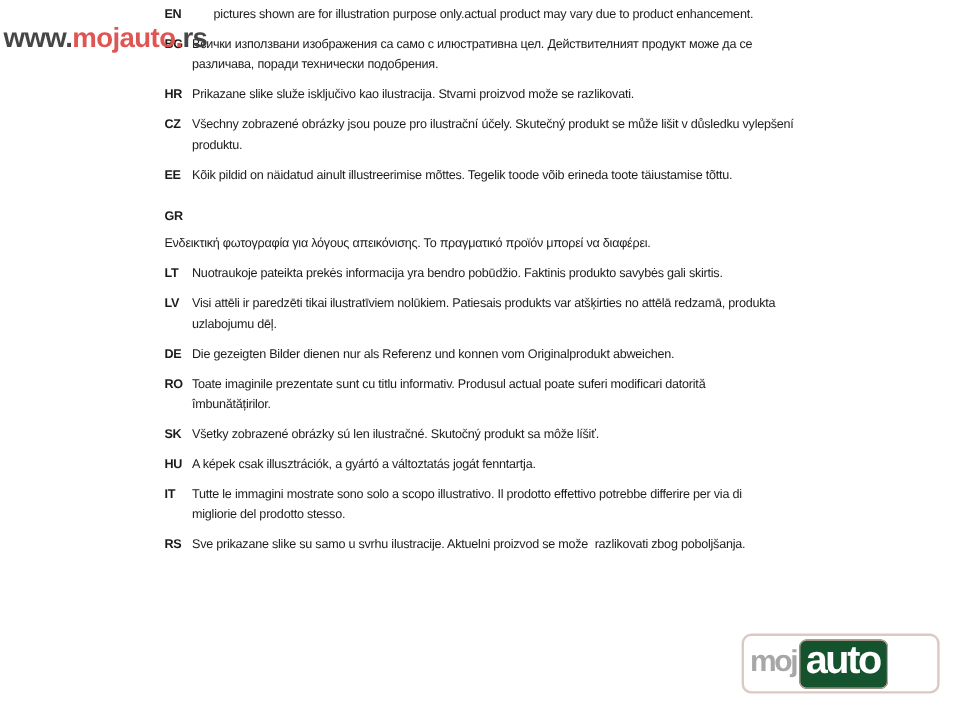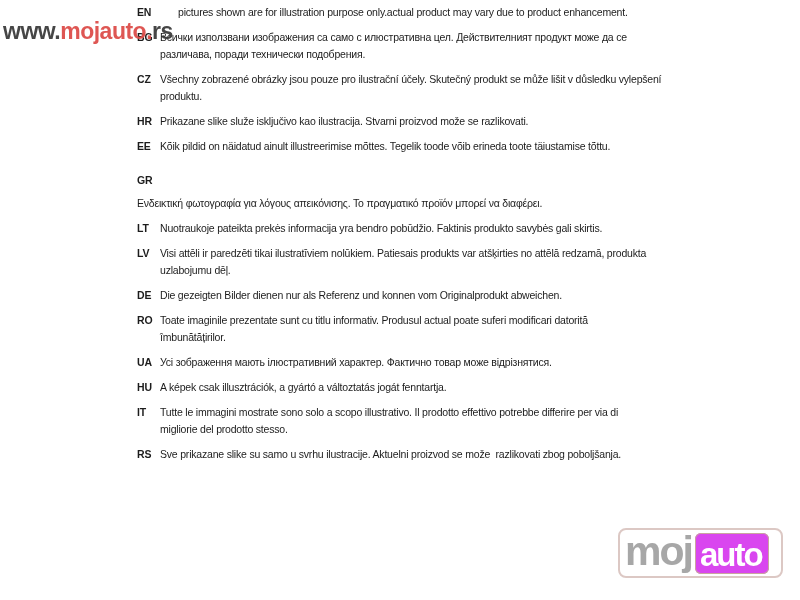--- a/index.html
+++ b/index.html
@@ -65,34 +65,34 @@
     width: 156px; height: 46px;
     border: 2px solid #dcc8c4;
     border-radius: 8px;
     background: rgba(255,255,255,0.25);
     display: flex;
     align-items: center;
     padding-left: 5px;
     z-index: 4;
   }
   .logo-moj {
-    font-size: 41px;
+    font-size: 25px;
     font-weight: bold;
     letter-spacing: -2px;
     color: #a7a7a7;
     line-height: 1;
     padding-right: 3px;
     padding-bottom: 4px;
   }
   .logo-auto-box {
-    background: #d946ef;
+    background: #14532d;
     border-radius: 6px;
     height: 38px;
     display: flex;
-    align-items: flex-end;
+    align-items: flex-start;
     padding: 0 7px 3px 5px;
     box-shadow: 0 0 0 1px #c9a49f inset;
   }
   .logo-auto-text {
     font-size: 33px;
     font-weight: bold;
     letter-spacing: -2px;
     color: #ffffff;
     line-height: 1;
   }
@@ -112,31 +112,31 @@
       <span class="code">EN</span>
       <span class="text">pictures shown are for illustration purpose only.actual product may vary due to product enhancement.</span>
     </div>
 
     <div class="row" data-code="BG">
       <span class="code">BG</span>
       <span class="text">Всички използвани изображения са само с илюстративна цел. Действителният продукт може да се
 различава, поради технически подобрения.</span>
     </div>
 
+    <div class="row" data-code="HR">
+      <span class="code">HR</span>
+      <span class="text">Prikazane slike služe isključivo kao ilustracija. Stvarni proizvod može se razlikovati.</span>
+    </div>
+
     <div class="row" data-code="CZ">
       <span class="code">CZ</span>
       <span class="text">Všechny zobrazené obrázky jsou pouze pro ilustrační účely. Skutečný produkt se může lišit v důsledku vylepšení
 produktu.</span>
     </div>
 
-    <div class="row" data-code="HR">
-      <span class="code">HR</span>
-      <span class="text">Prikazane slike služe isključivo kao ilustracija. Stvarni proizvod može se razlikovati.</span>
-    </div>
-
     <div class="row" data-code="EE">
       <span class="code">EE</span>
       <span class="text">Kõik pildid on näidatud ainult illustreerimise mõttes. Tegelik toode võib erineda toote täiustamise tõttu.</span>
     </div>
 
     <div class="row" data-code="GR">
       <span class="code">GR</span>
       <span class="text">Ενδεικτική φωτογραφία για λόγους απεικόνισης. Το πραγματικό προϊόν μπορεί να διαφέρει.</span>
     </div>
 
@@ -157,26 +157,26 @@
       <span class="text">Die gezeigten Bilder dienen nur als Referenz und konnen vom Originalprodukt abweichen.</span>
     </div>
 
 
     <div class="row" data-code="RO">
       <span class="code">RO</span>
       <span class="text">Toate imaginile prezentate sunt cu titlu informativ. Produsul actual poate suferi modificari datorită
 îmbunătățirilor.</span>
     </div>
 
-
-
-    <div class="row" data-code="UA">
-      <span class="code">UA</span>
-      <span class="text">Усі зображення мають ілюстративний характер. Фактично товар може відрізнятися.</span>
-    </div>
+    <div class="row" data-code="SK">
+      <span class="code">SK</span>
+      <span class="text">Všetky zobrazené obrázky sú len ilustračné. Skutočný produkt sa môže líšiť.</span>
+    </div>
+
+
 
     <div class="row" data-code="HU">
       <span class="code">HU</span>
       <span class="text">A képek csak illusztrációk, a gyártó a változtatás jogát fenntartja.</span>
     </div>
 
     <div class="row" data-code="IT">
       <span class="code">IT</span>
       <span class="text">Tutte le immagini mostrate sono solo a scopo illustrativo. Il prodotto effettivo potrebbe differire per via di
 migliorie del prodotto stesso.</span>

